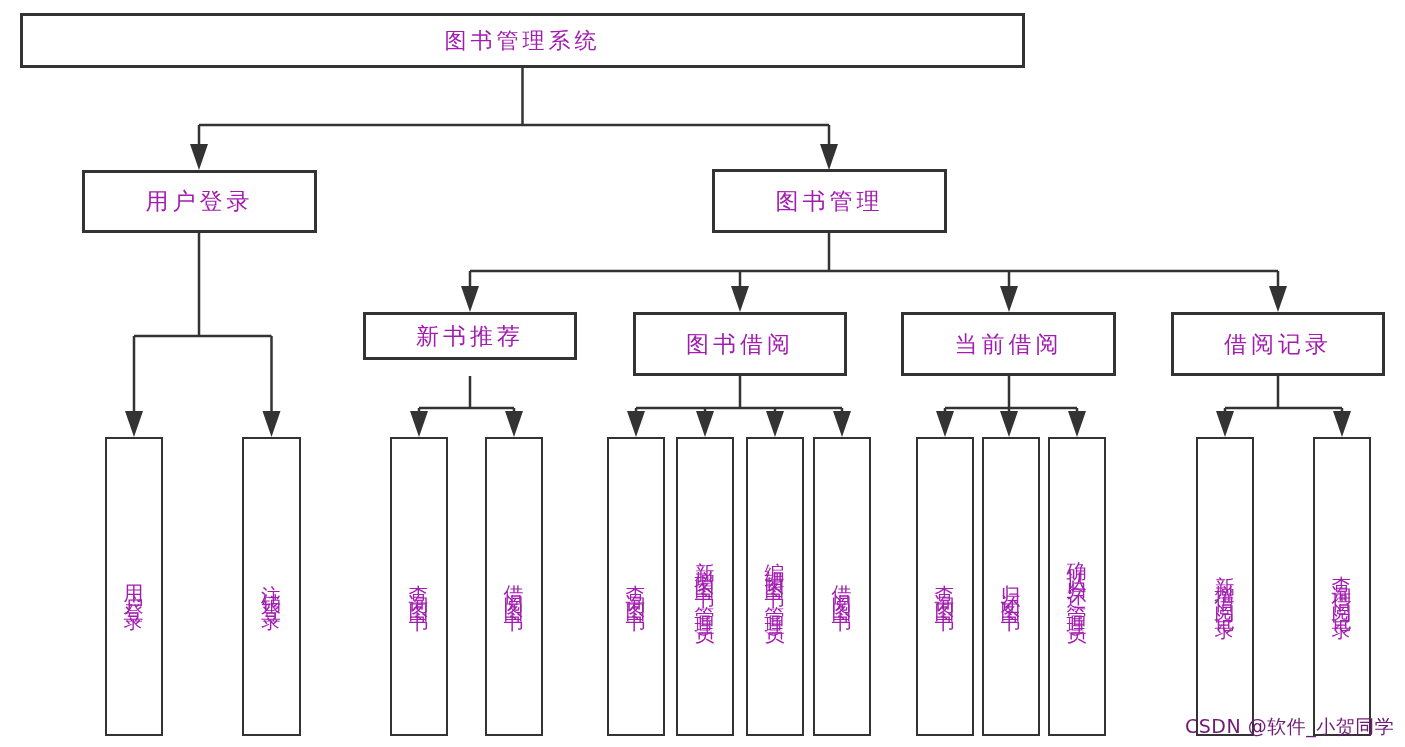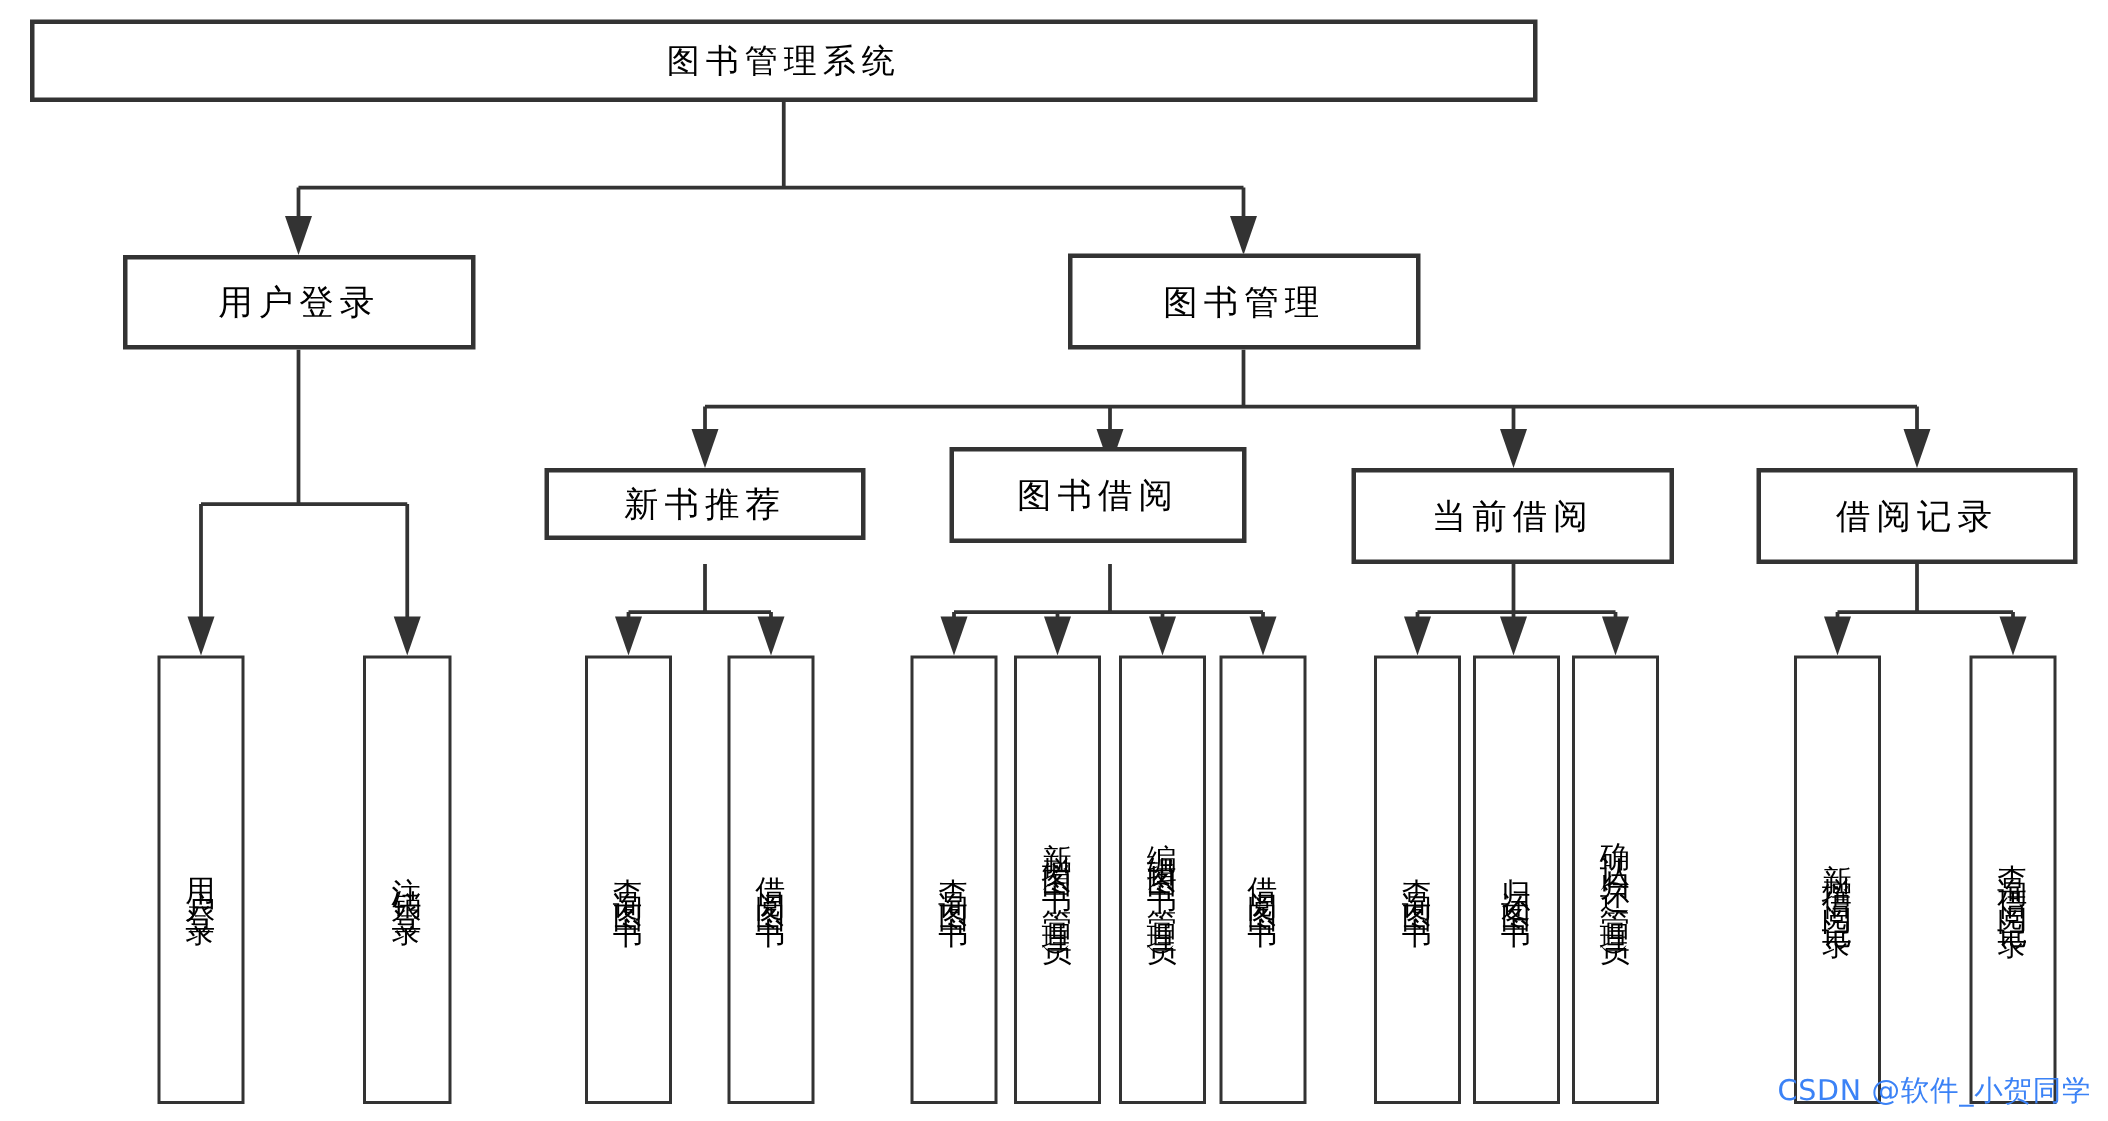--- a/index.html
+++ b/index.html
@@ -18,42 +18,42 @@
     width: 1405px; height: 747px;
   }
   .node {
     position: absolute;
     box-sizing: border-box;
     border: 3px solid #333333;
     background: #ffffff;
     display: flex;
     align-items: center;
     justify-content: center;
-    color: #000000;
+    color: #a21caf;
   }
   .node.h span {
     font-size: 23px;
     letter-spacing: 4px;
     white-space: nowrap;
   }
   .node.root span { font-size: 22px; }
   .node.v { border-width: 2.5px; }
   .node.v span {
     writing-mode: vertical-rl;
     text-orientation: mixed;
     font-size: 20px;
     letter-spacing: 9px;
     line-height: 1;
   }
   #watermark {
     position: absolute;
     left: 1185px;
     top: 714px;
     font-size: 19px;
-    color: #3b82f6;
+    color: #701a75;
     letter-spacing: 0.5px;
     white-space: nowrap;
     z-index: 5;
   }
 </style>
 </head>
 <body>
 
 <div id="canvas">
 
@@ -107,21 +107,21 @@
   <div class="node h" style="left:82px;top:170px;width:235px;height:63px">
     <span>用户登录</span>
   </div>
   <div class="node h" style="left:712px;top:169px;width:235px;height:64px">
     <span>图书管理</span>
   </div>
 
   <div class="node h" style="left:363px;top:312px;width:214px;height:48px">
     <span>新书推荐</span>
   </div>
-  <div class="node h" style="left:633px;top:298px;width:198px;height:64px">
+  <div class="node h" style="left:633px;top:312px;width:214px;height:64px">
     <span>图书借阅</span>
   </div>
   <div class="node h" style="left:1171px;top:312px;width:214px;height:64px">
     <span>借阅记录</span>
   </div>
   <div class="node h" style="left:901px;top:312px;width:215px;height:64px">
     <span>当前借阅</span>
   </div>
 
   <div class="node v" style="left:105px;top:437px;width:58px;height:299px">

